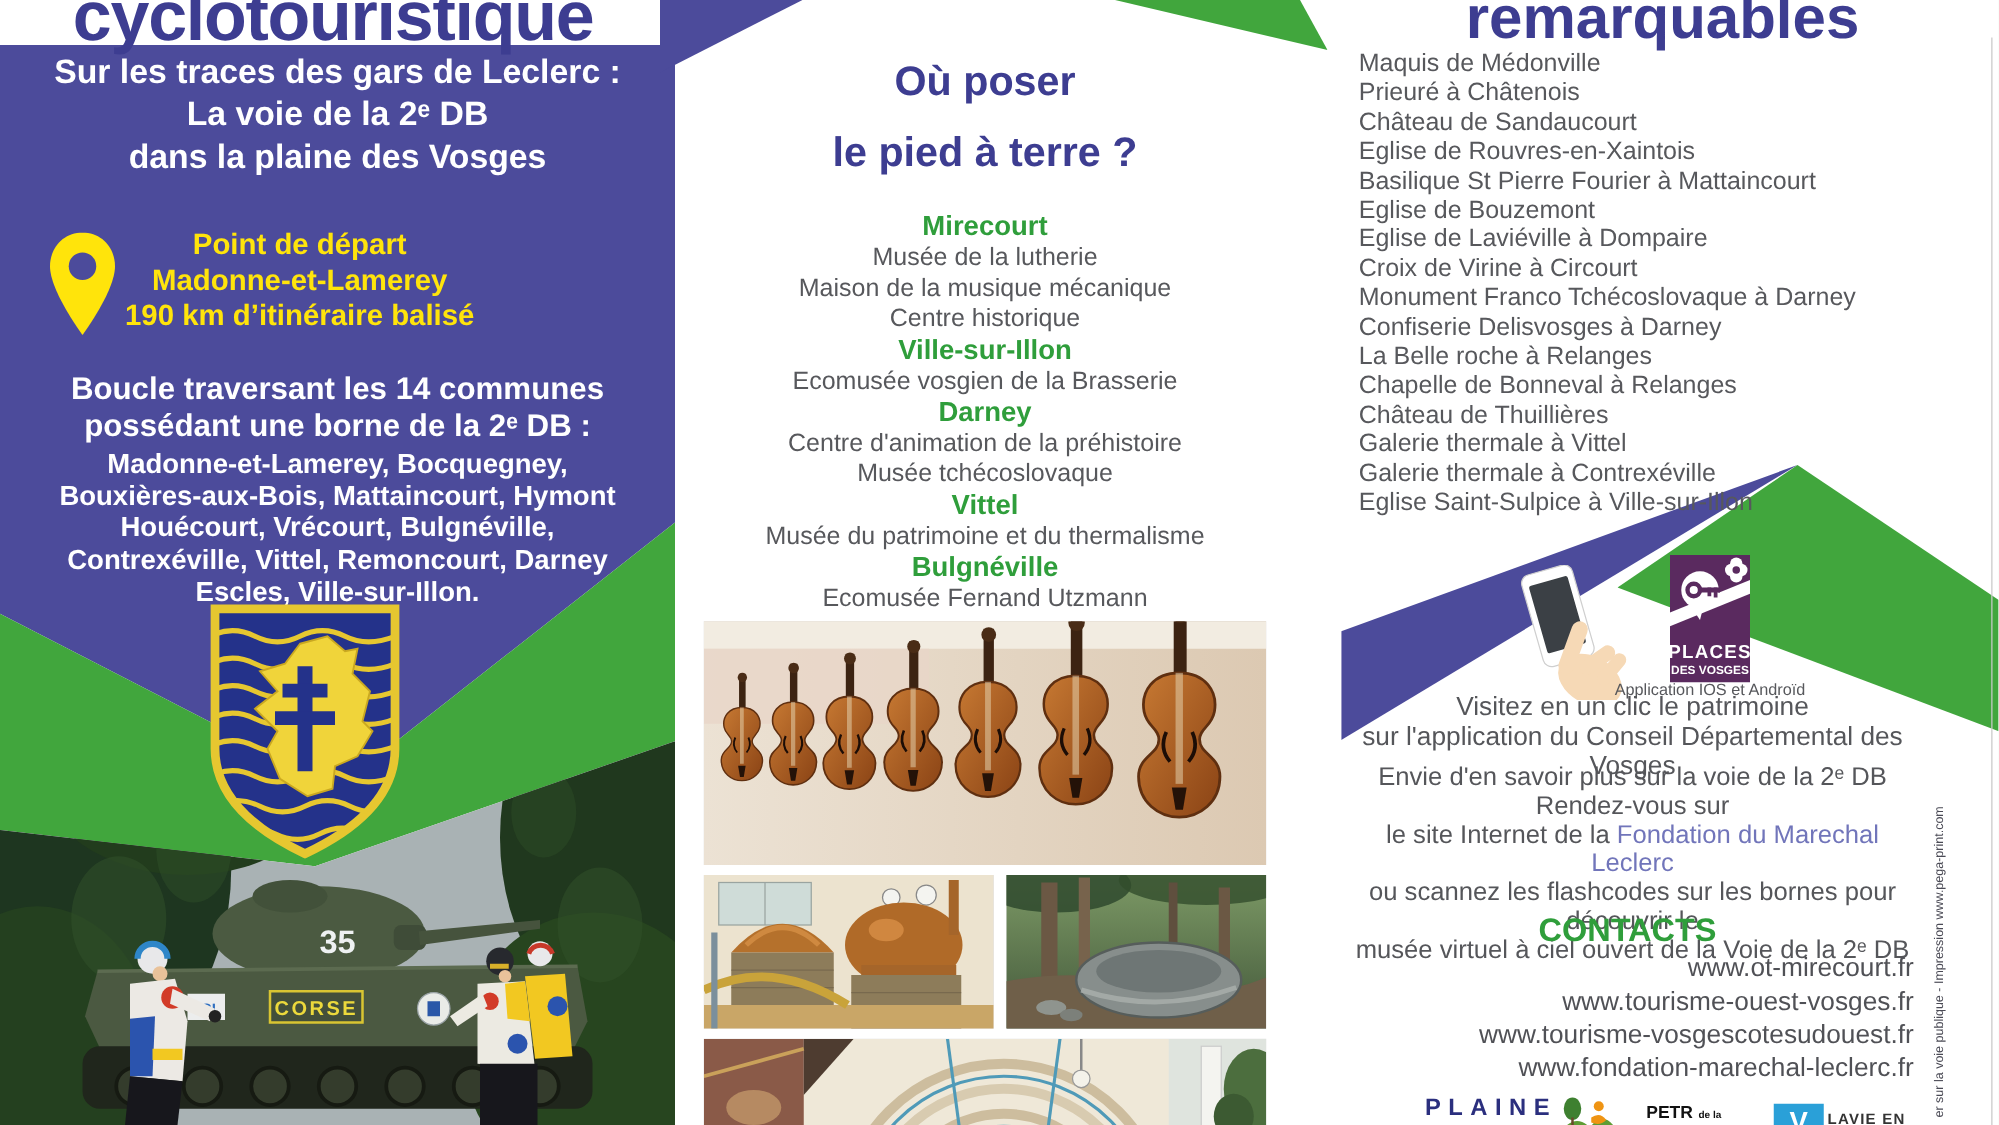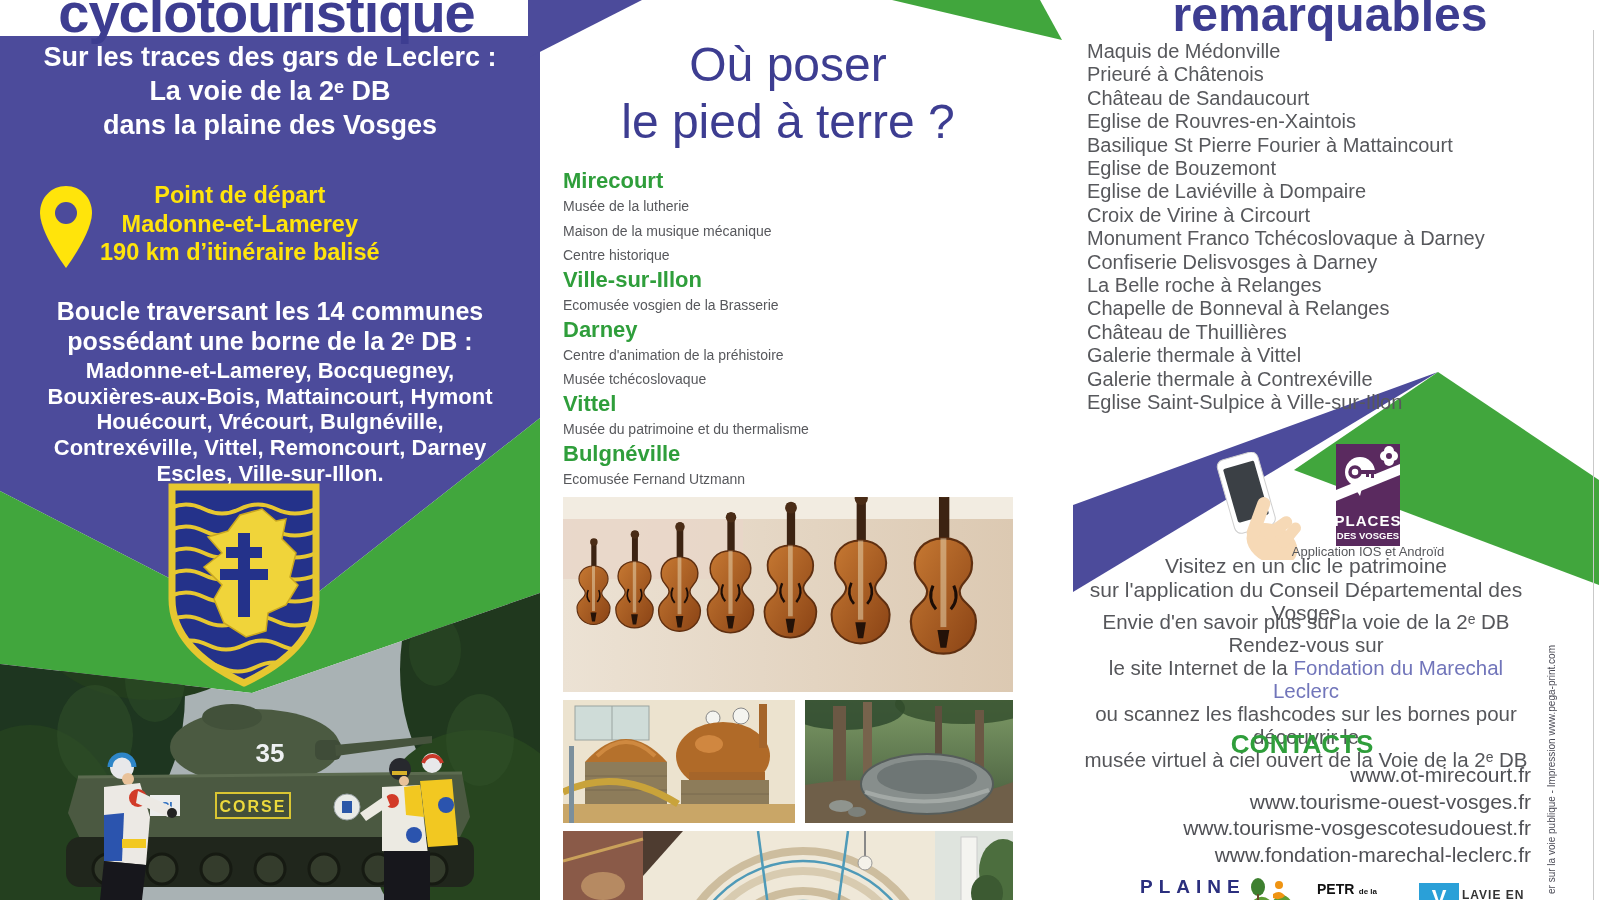--- a/index.html
+++ b/index.html
@@ -20,25 +20,25 @@
   #l-photo-clip{z-index:1;clip-path:polygon(0 664px,252px 693px,540px 593px,540px 900px,0 900px);}
   .l-text{color:#ffffff;text-align:center;z-index:3;font-weight:bold;}
   #l-intro{left:0;top:40px;width:540px;font-size:27px;line-height:34px;}
   #l-depart{left:100px;top:181px;text-align:center;color:#ffe40b;font-weight:bold;z-index:3;
             font-size:23.5px;line-height:28.5px;}
   #l-pin{left:40px;top:186px;z-index:3;}
   #l-loop{left:0;top:296px;width:540px;font-size:25px;line-height:30px;}
   #l-communes{left:0;top:358px;width:540px;font-size:22px;line-height:25.7px;}
   #l-shield{left:164px;top:481px;z-index:4;}
   
-  #m-title{left:563px;top:36px;width:450px;text-align:center;font-size:48px;line-height:57px;
-           font-weight:normal;color:#3d3d91;z-index:3;}
-  #m-list{left:563px;top:169px;width:450px;z-index:3;}
+  #m-title{left:563px;top:36px;width:450px;text-align:center;font-size:33px;line-height:57px;
+           font-weight:bold;color:#3d3d91;z-index:3;}
+  #m-list{left:563px;top:169px;width:450px;text-align:center;z-index:3;}
   .m-town{font-weight:bold;color:#2f9e3b;font-size:22px;line-height:24.8px;}
-  .m-item{color:#57585c;font-size:14px;line-height:24.8px;}
+  .m-item{color:#57585c;font-size:20px;line-height:24.8px;}
   .ph{position:absolute;overflow:hidden;z-index:2;background:#ddd;}
   #ph-violins{left:563px;top:497px;width:450px;height:195px;}
   #ph-brew{left:563px;top:700px;width:232px;height:123px;}
   #ph-stone{left:805px;top:700px;width:208px;height:123px;}
   #ph-gallery{left:563px;top:831px;width:450px;height:75px;}
   
   #r-title{left:1100px;top:-13px;width:460px;text-align:center;font-size:48px;font-weight:bold;
            color:#3d3d91;z-index:3;white-space:nowrap;}
   #r-list{left:1087px;top:40px;z-index:3;}
   .r-item{font-size:20px;line-height:23.4px;color:#57585c;white-space:nowrap;}

